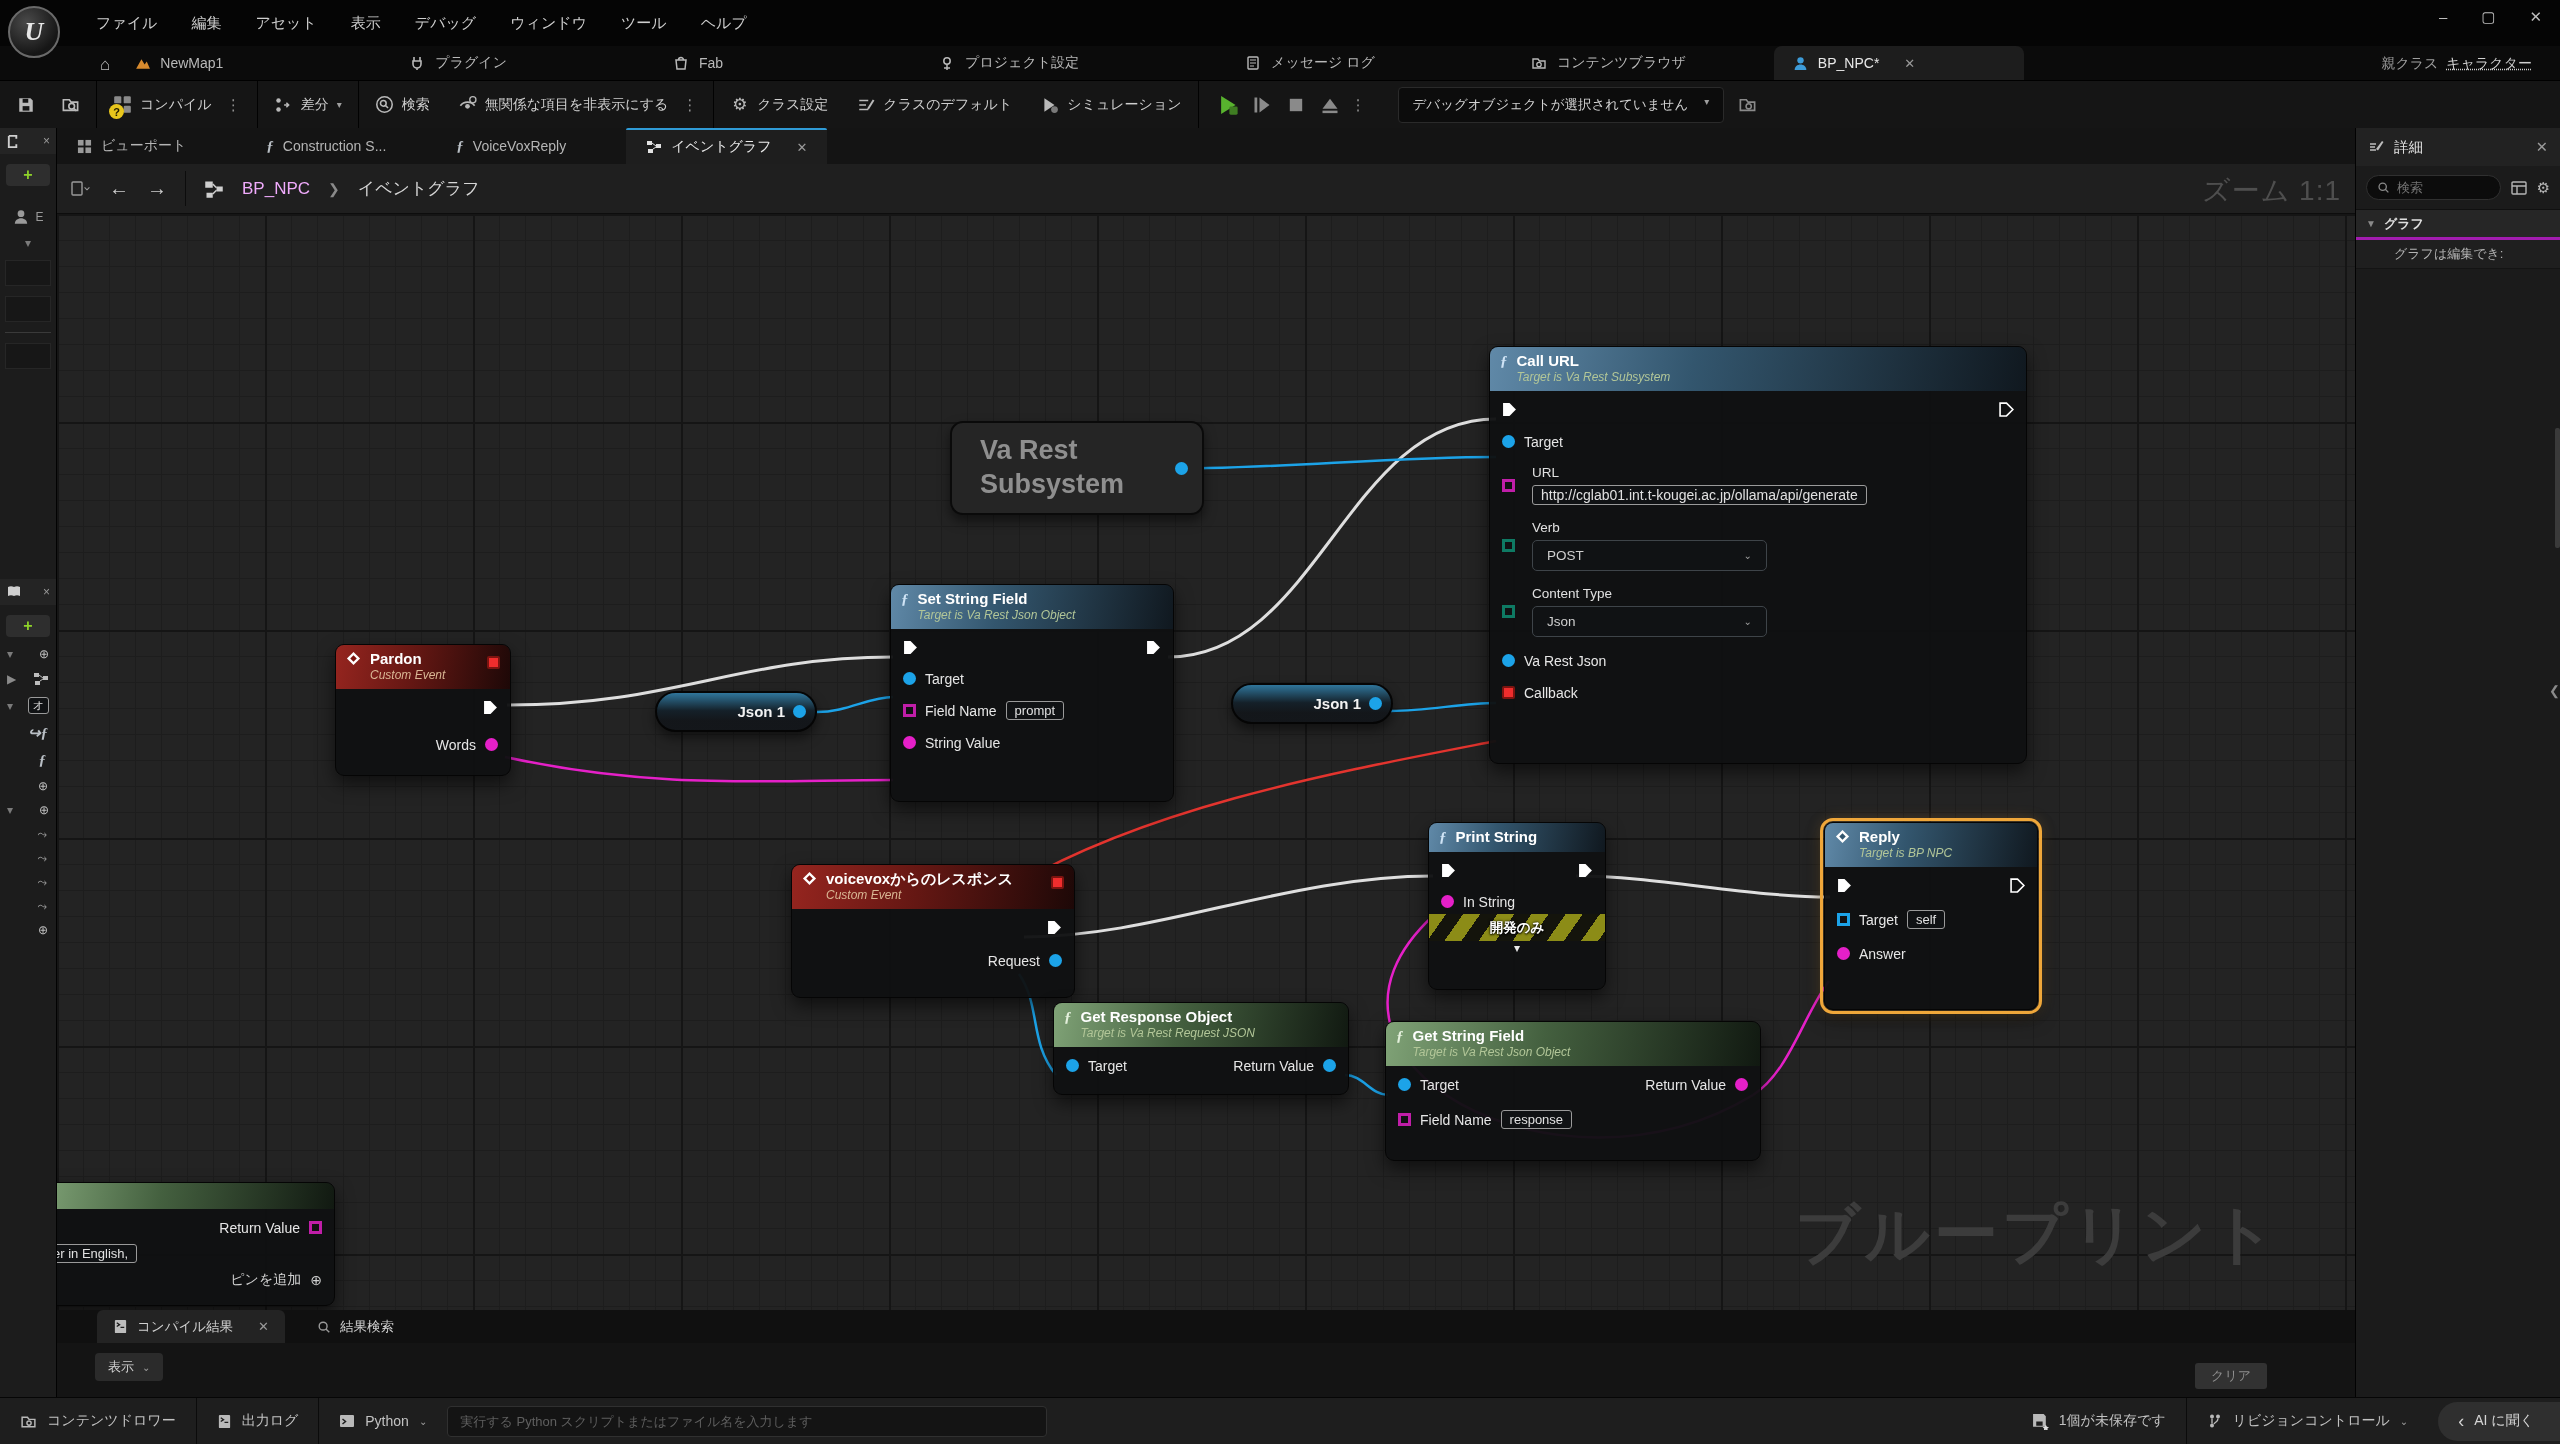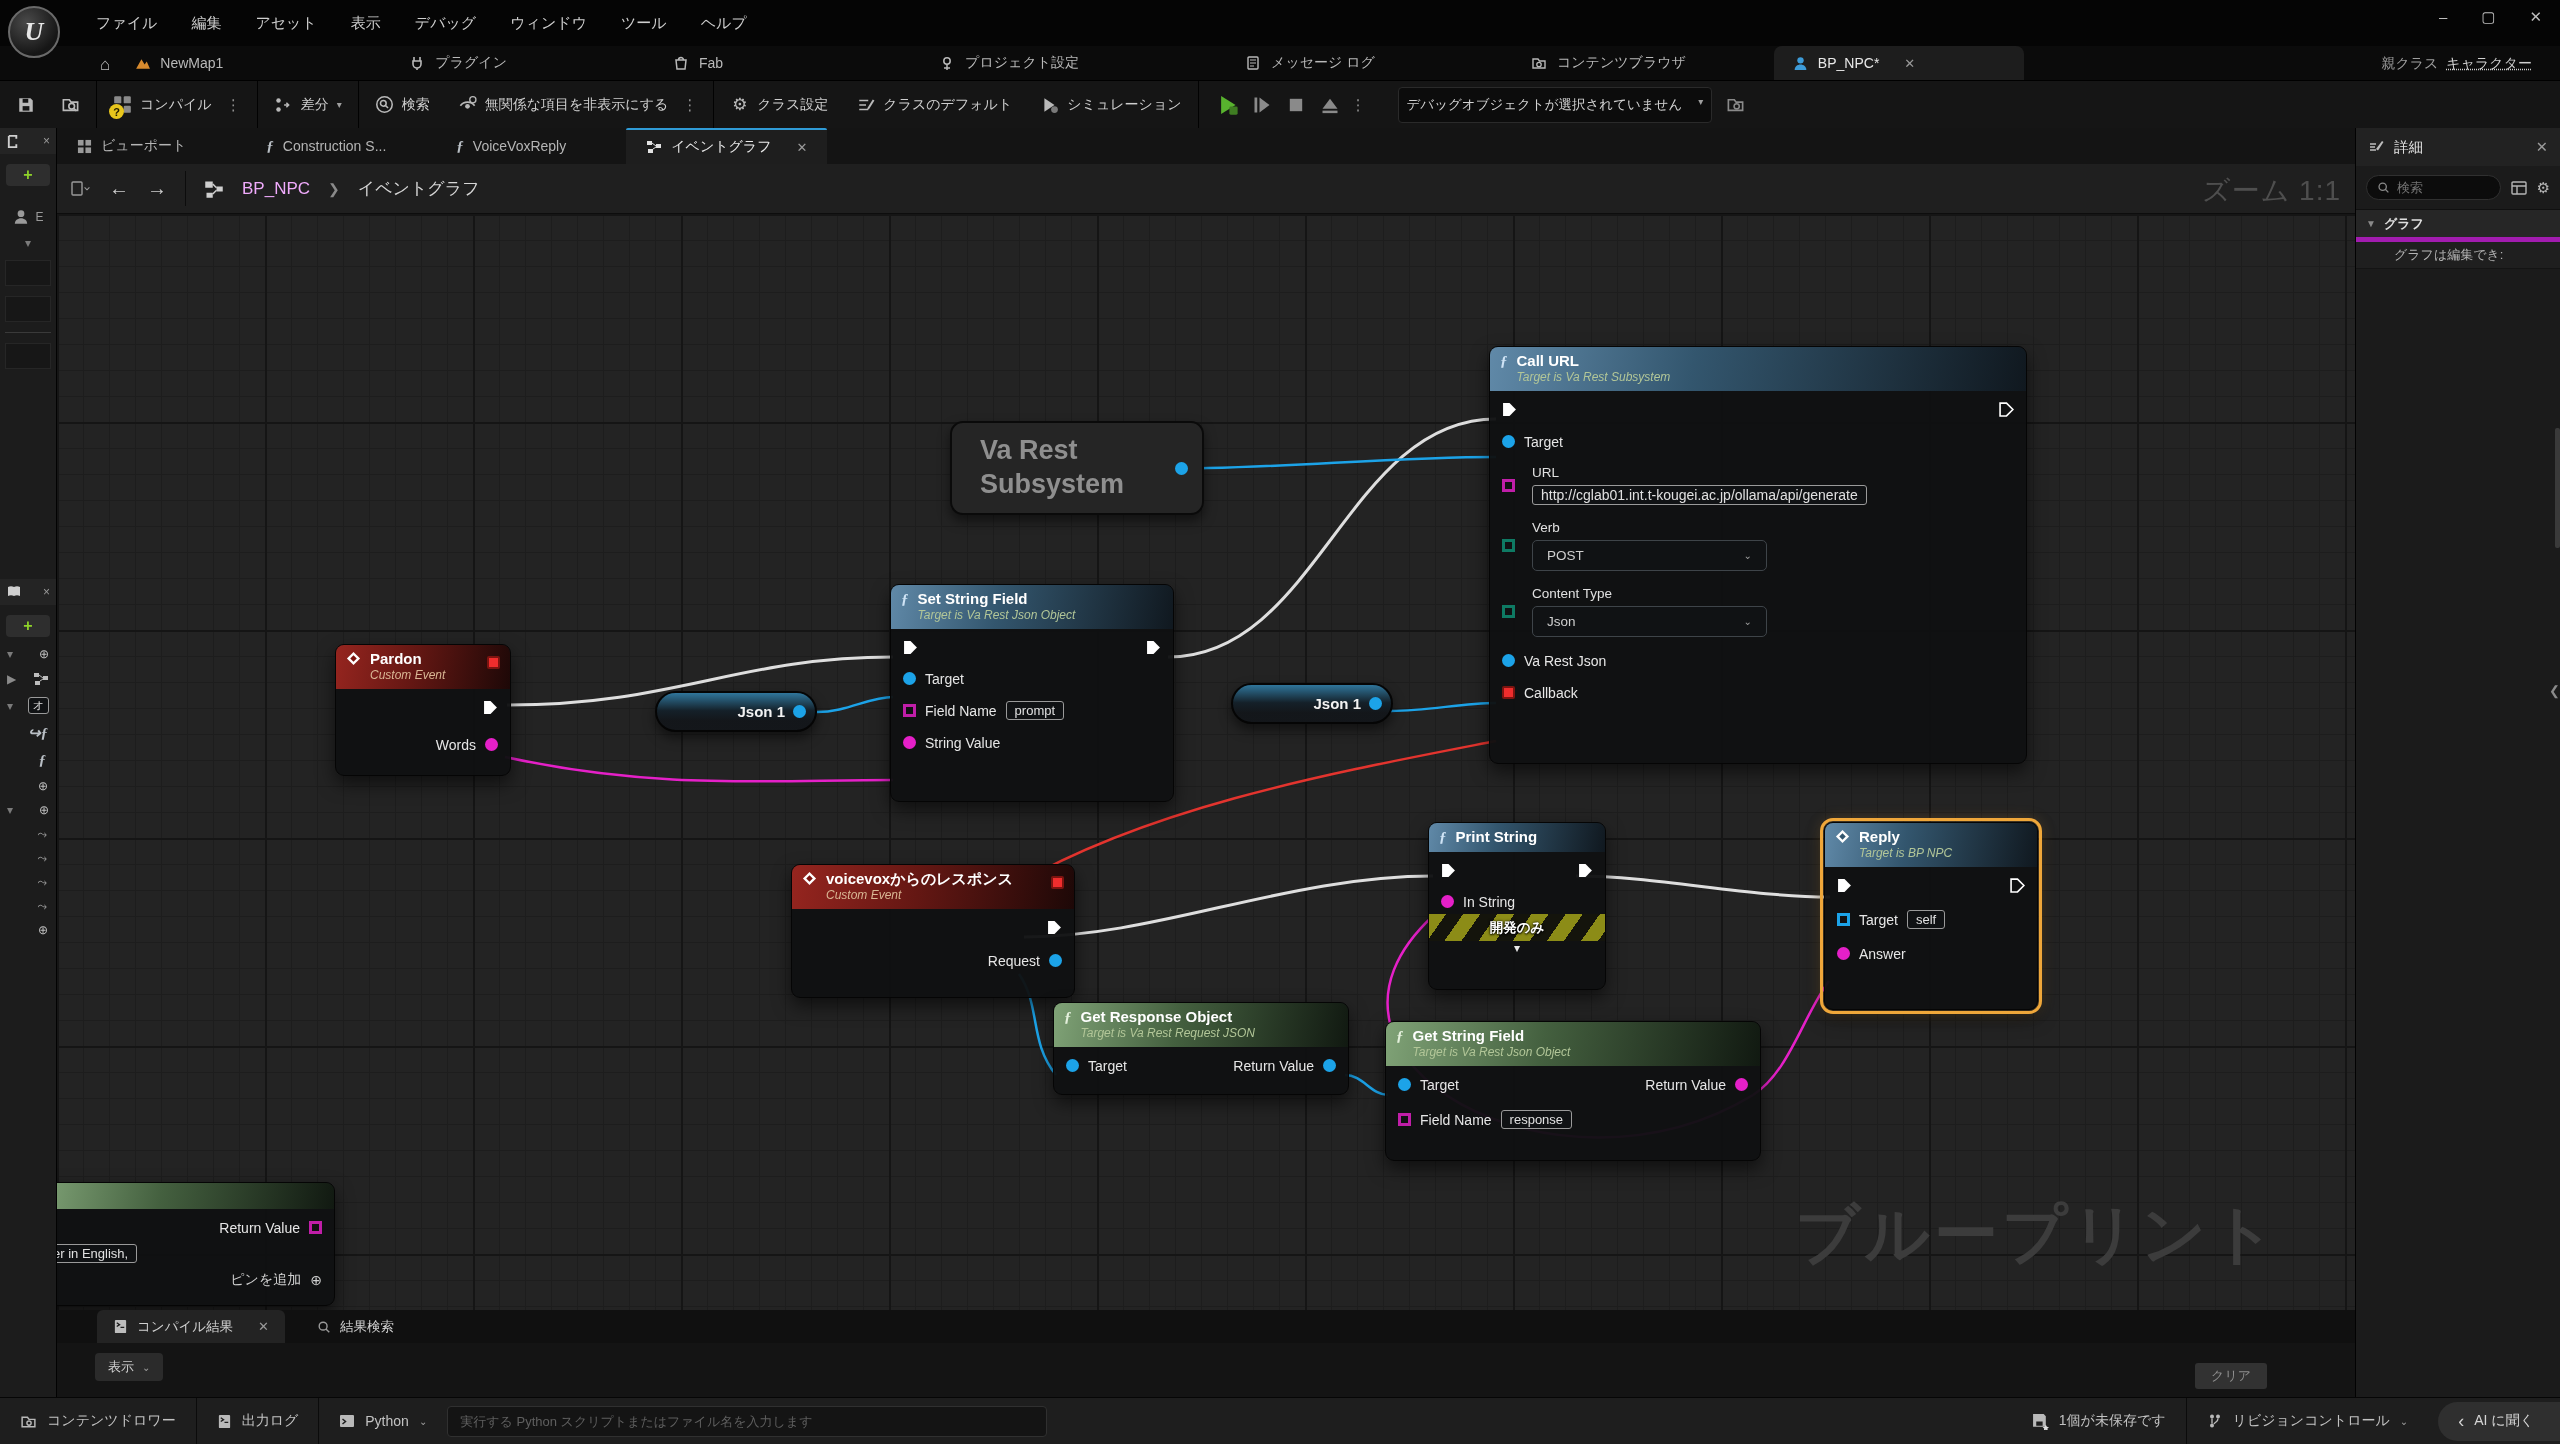--- a/index.html
+++ b/index.html
@@ -32,21 +32,21 @@
   .tb-sep { width:1px; height:100%; background:#020202; }
   .tb-btn { display:flex; align-items:center; gap:8px; cursor:default; white-space:nowrap; }
   .tb-ico { width:19px; height:19px; display:inline-flex; align-items:center; justify-content:center; color:#b9b9b9; }
   .kebab { color:#8f8f8f; font-size:15px; letter-spacing:0; }
   .caret { font-size:10px; color:#9f9f9f; }
   .badge-q { position:absolute; left:-4px; bottom:-5px; width:15px; height:15px; border-radius:50%;
              background:#e8c61c; color:#201a00; font-size:11px; font-weight:bold;
              display:flex; align-items:center; justify-content:center; }
   .play-btn { width:26px; height:26px; display:flex; align-items:center; justify-content:center; }
   #debug-select { display:flex; align-items:flex-start; gap:16px; background:#0c0c0c; border:1px solid #2a2a2a;
-                  border-radius:4px; padding:8px 8px; font-size:13.5px; color:#d2d2d2; }
+                  border-radius:4px; padding:8px 14px; font-size:13.5px; color:#d2d2d2; }
 
   
   #sliver { left:0; top:128px; width:57px; height:1269px; background:#1c1c1c; border-right:1px solid #020202;
             display:flex; flex-direction:column; align-items:center; font-size:12px; color:#9a9a9a; }
   .sl-row { width:100%; display:flex; align-items:center; justify-content:center; gap:5px; margin-top:10px; }
   .sl-plus { width:44px; height:22px; background:#2e2e2e; border-radius:4px; color:#8fd32a;
              font-size:16px; font-weight:bold; display:flex; align-items:center; justify-content:center; }
   .sl-box { width:46px; height:26px; background:#171717; border:1px solid #262626; }
   .sl-hr { width:46px; height:1px; background:#3a3a3a; margin-top:10px; }
   .sl-head { width:100%; height:26px; background:#242424; display:flex; align-items:center; justify-content:space-between; padding:0 6px; margin-top:0; }
@@ -121,21 +121,21 @@
   #rp-head { height:38px; background:#222222; display:flex; align-items:center; gap:10px; padding:0 12px; font-size:14.5px; color:#e2e2e2; }
   #rp-head .x { margin-left:auto; color:#9a9a9a; }
   #rp-search-row { display:flex; align-items:center; gap:10px; padding:9px 10px; }
   #rp-search { flex:1; display:flex; align-items:center; gap:7px; background:#0c0c0c; border:1px solid #303030;
                border-radius:13px; padding:4px 10px; color:#6e6e6e; font-size:13px; }
   #rp-search input { background:transparent; border:none; outline:none; color:#bdbdbd; width:70px; font-size:13px; }
   .rp-ico { color:#b5b5b5; font-size:15px; }
   #rp-section { height:28px; background:#262626; display:flex; align-items:center; gap:8px; padding:0 10px;
                 font-size:13px; font-weight:bold; color:#dedede; border-top:1px solid #101010; }
   #rp-row { height:32px; background:#1f1f1f; display:flex; align-items:center; padding:0 0 0 38px;
-            font-size:13px; color:#b4b4b4; border-top:5px solid #a21caf; border-bottom:1px solid #141414;
+            font-size:13px; color:#b4b4b4; border-top:3px solid #a21caf; border-bottom:1px solid #141414;
             white-space:nowrap; overflow:hidden; }
   #rp-scroll { position:absolute; right:0; top:300px; width:5px; height:120px; background:#3a3a3a; border-radius:2px; }
   #rp-collapse { position:absolute; right:0px; top:555px; color:#8a8a8a; font-size:13px; }
 
   
   #bottom-panel { left:57px; top:1310px; width:2298px; height:87px; background:#161616; }
   #bp-tabs { height:33px; display:flex; align-items:stretch; background:#101010; font-size:13.5px; }
   .bp-tab { display:flex; align-items:center; gap:9px; padding:0 16px; color:#d2d2d2; }
   .bp-tab.active { background:#232323; border-radius:6px 6px 0 0; }
   #bp-content { position:relative; height:54px; background:#141414; }

